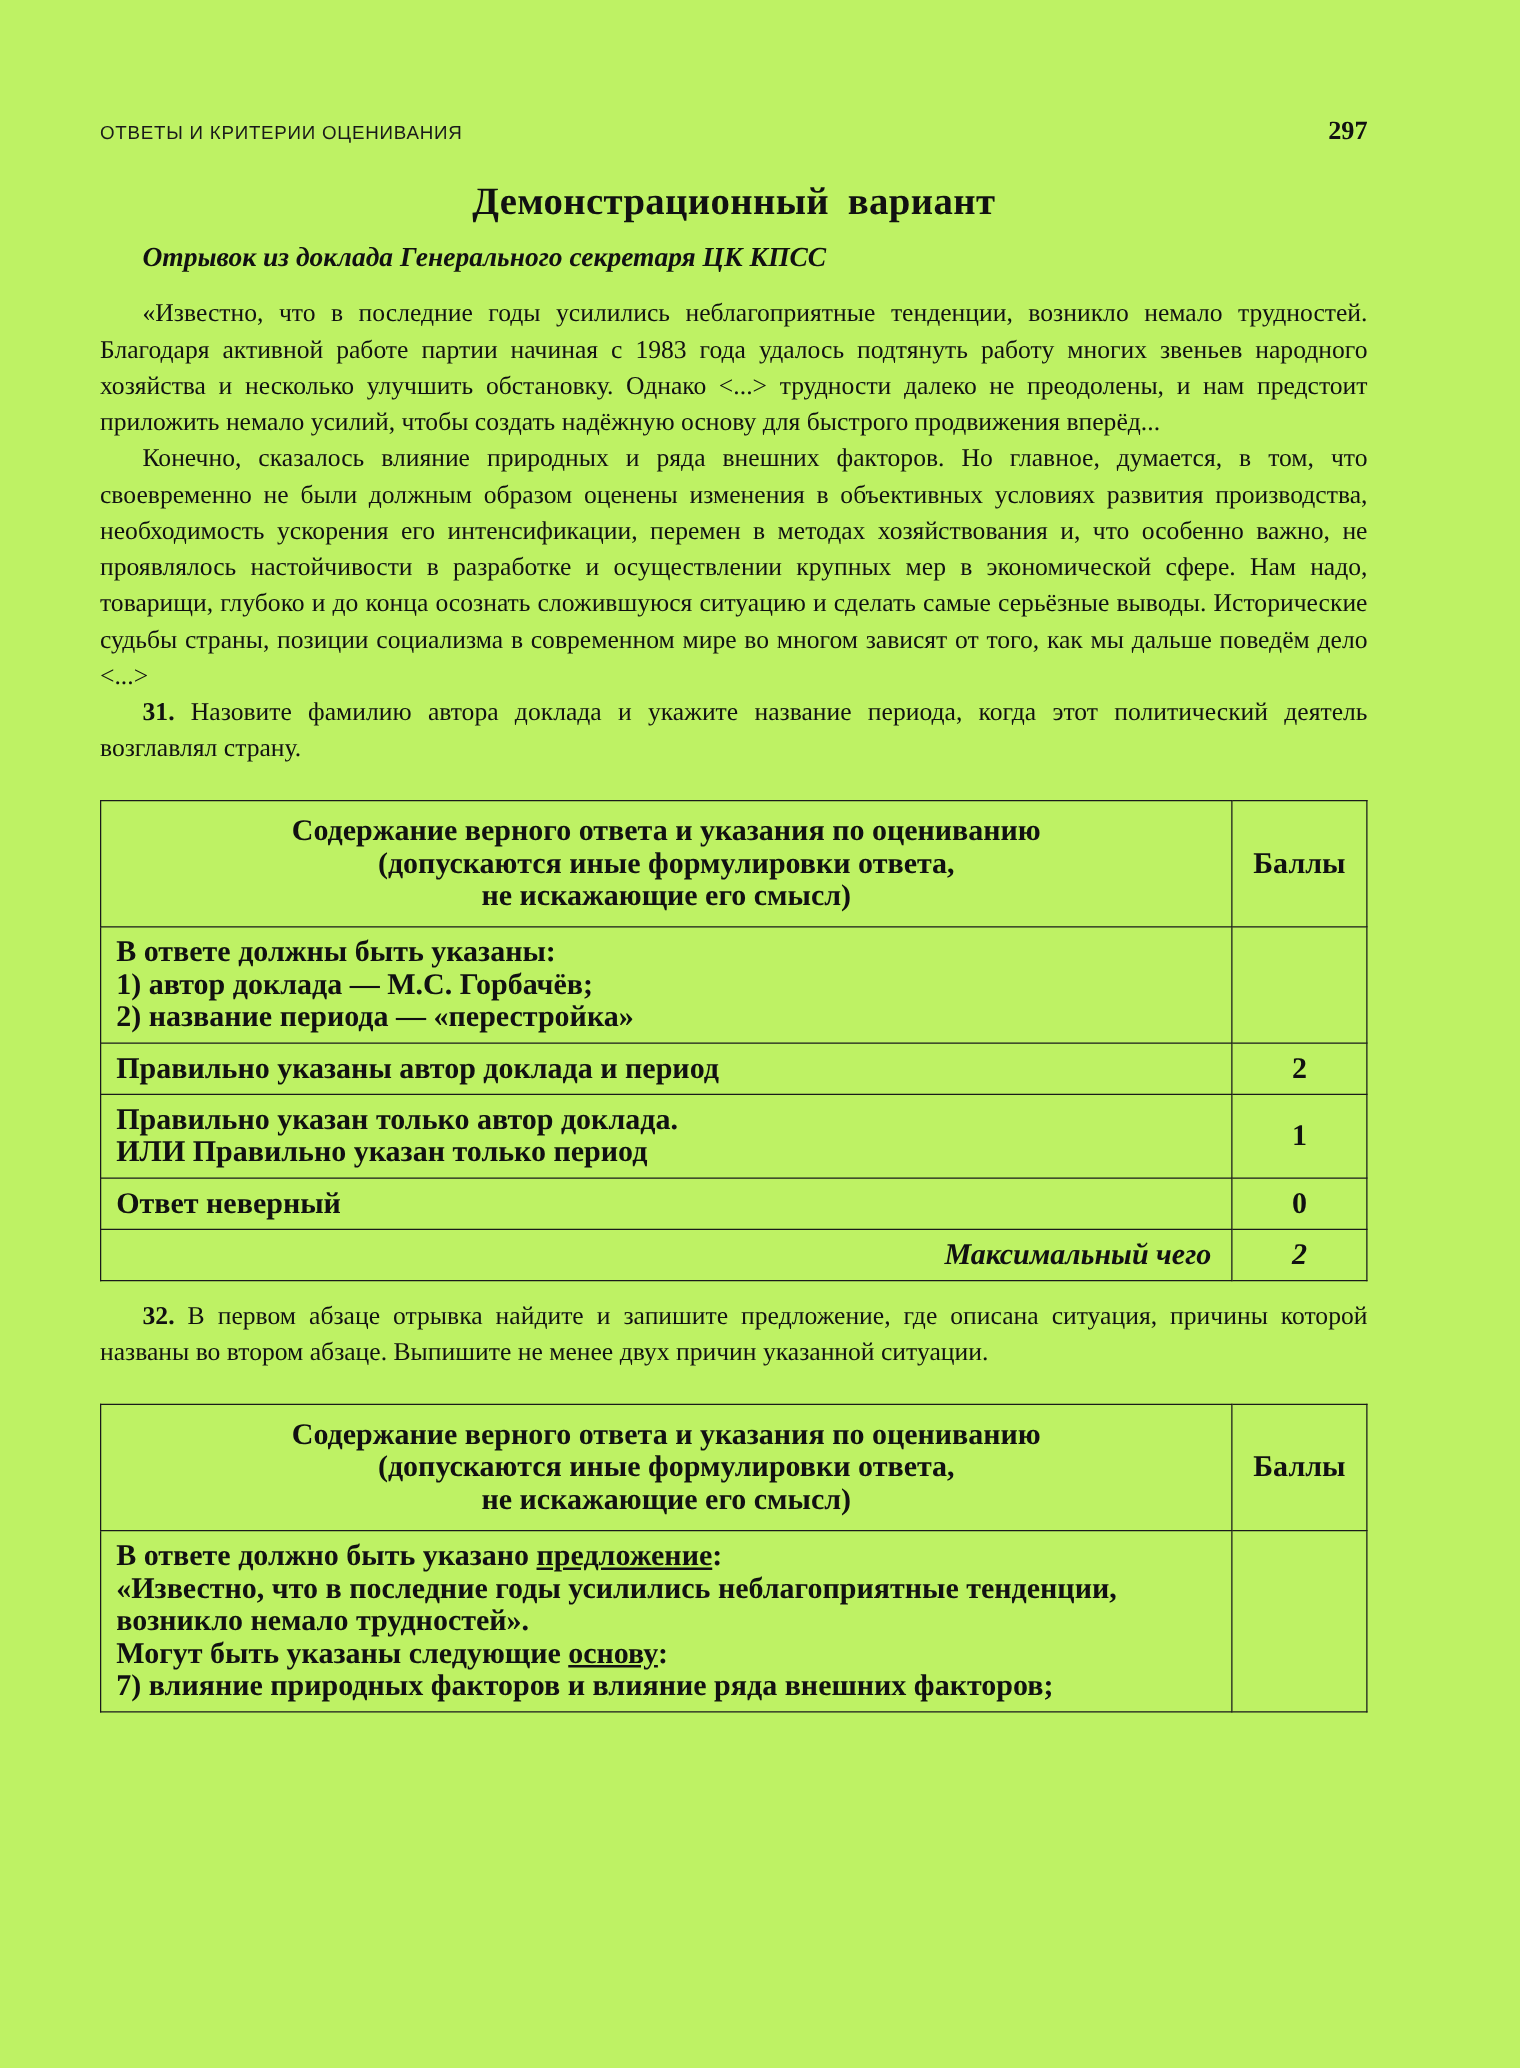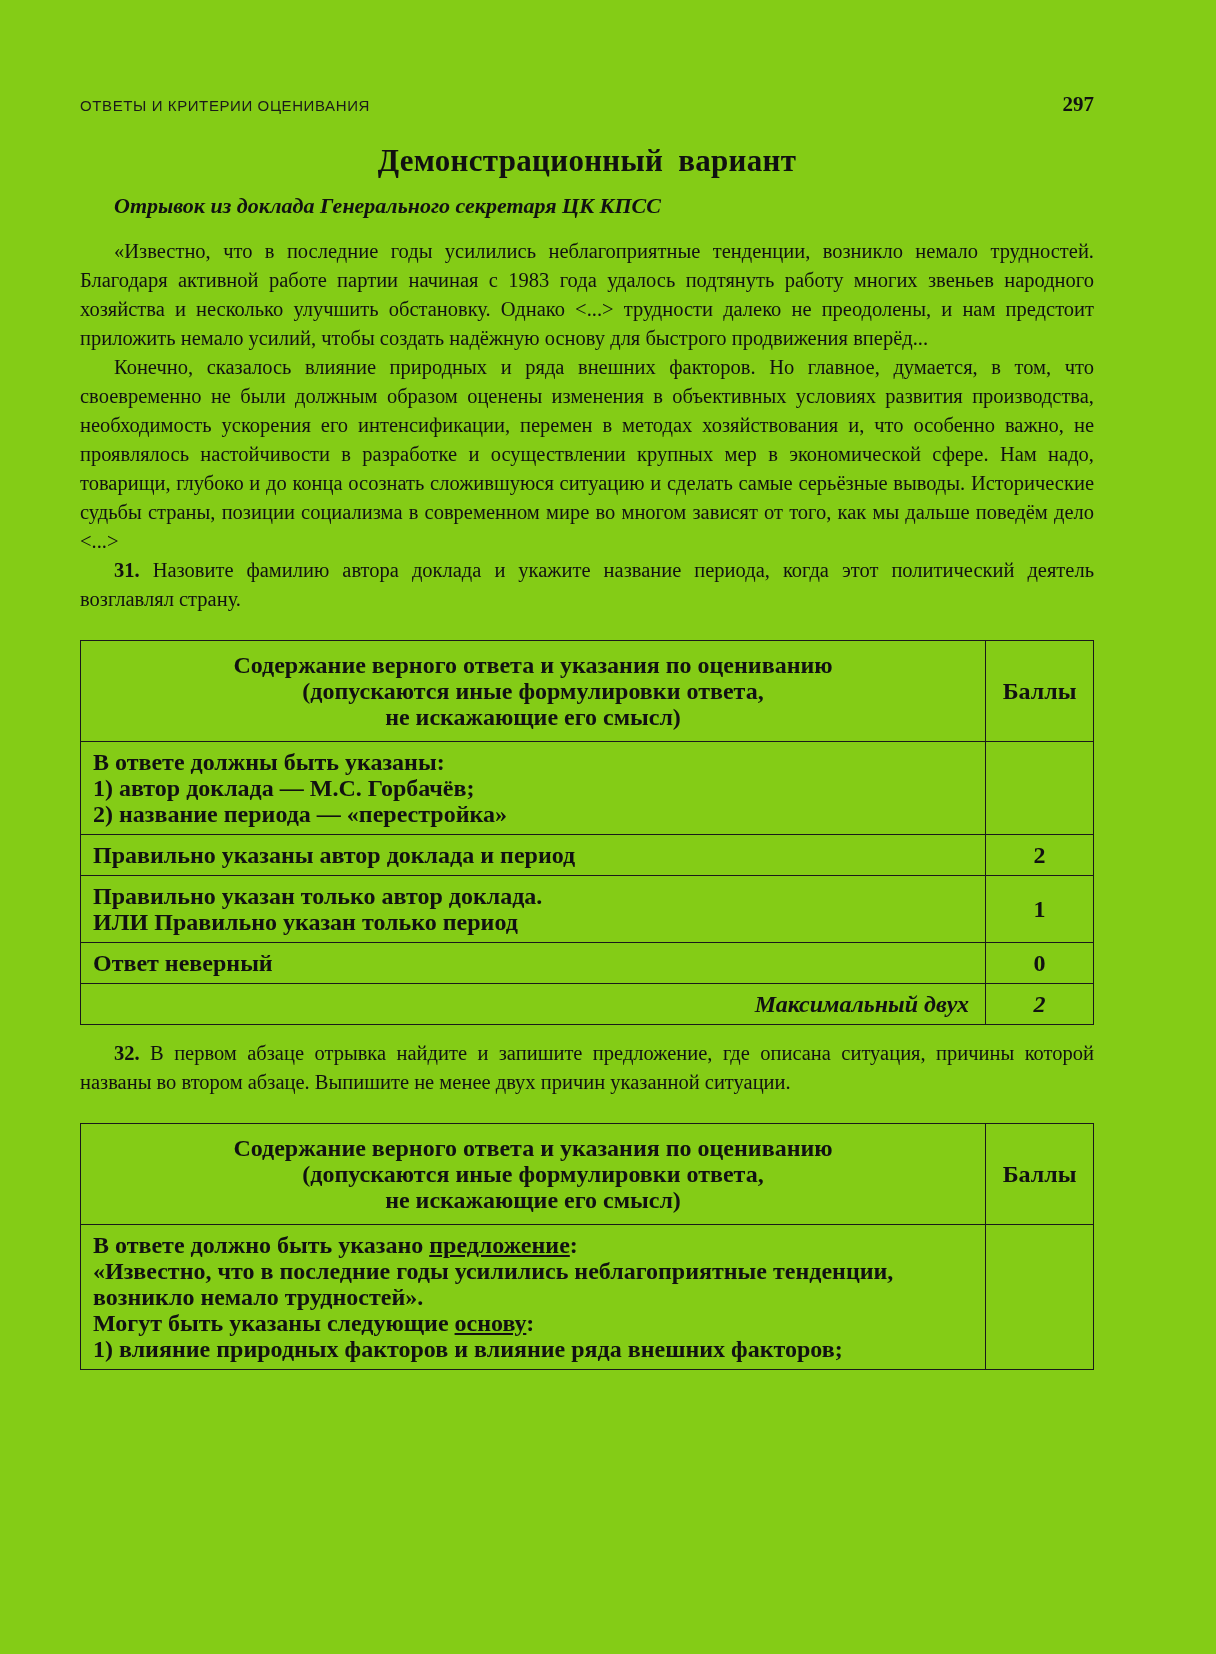--- a/index.html
+++ b/index.html
@@ -1,17 +1,17 @@
 <!DOCTYPE html>
 <html><head>
 <meta charset="utf-8">
 <style>
   html,body { margin:0; padding:0; background:#e8e8e8; }
   .page {
-    width:1216px; height:1654px; margin:0 auto; background:#84cc16;
+    width:1216px; height:1654px; margin:0 auto; background:#bef264;
     box-sizing:border-box; padding:92px 122px 40px 80px;
     font-family:"Liberation Serif", serif; color:#111;
     position:relative; overflow:hidden;
   }
   .header-row {
     display:flex; justify-content:space-between; align-items:baseline;
     margin-bottom:26px;
   }
   .running-head {
     font-family:"Liberation Sans", sans-serif;
@@ -102,21 +102,21 @@
           <span class="cell-line">Правильно указан только автор доклада.</span>
           <span class="cell-line">ИЛИ Правильно указан только период</span>
         </td>
         <td class="score-cell">1</td>
       </tr>
       <tr>
         <td>Ответ неверный</td>
         <td class="score-cell">0</td>
       </tr>
       <tr>
-        <td class="max-cell">Максимальный двух</td>
+        <td class="max-cell">Максимальный чего</td>
         <td class="score-cell max-score">2</td>
       </tr>
     </tbody>
   </table>
 
   <div class="spacer-lg"></div>
 
   <p class="body-p question"><b>32.</b> <span>В первом абзаце отрывка найдите и запишите предложение, где описана ситуация, причины которой названы во втором абзаце. Выпишите не менее двух причин указанной ситуации.</span></p>
 
   <table class="criteria-table">
@@ -131,20 +131,20 @@
           <span class="cell-line">(допускаются иные формулировки ответа,</span>
           <span class="cell-line">не искажающие его смысл)</span>
         </td>
         <td class="score-cell">Баллы</td>
       </tr>
       <tr>
         <td>
           <span class="cell-line"><span>В ответе должно быть указано </span><span class="u">предложение</span><span>:</span></span>
           <span class="cell-line">«Известно, что в последние годы усилились неблагоприятные тенденции, возникло немало трудностей».</span>
           <span class="cell-line"><span>Могут быть указаны следующие </span><span class="u">основу</span><span>:</span></span>
-          <span class="cell-line">1) влияние природных факторов и влияние ряда внешних факторов;</span>
+          <span class="cell-line">7) влияние природных факторов и влияние ряда внешних факторов;</span>
         </td>
         <td class="score-cell"></td>
       </tr>
     </tbody>
   </table>
 
 </div>
 
 </body></html>

